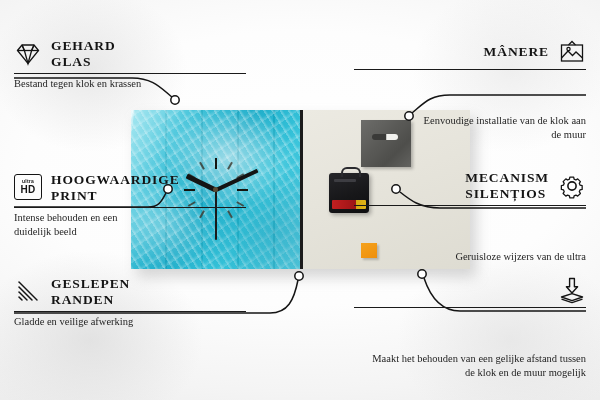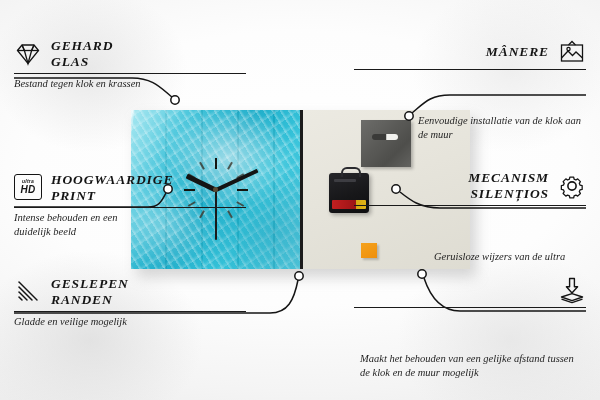--- a/index.html
+++ b/index.html
@@ -5,21 +5,20 @@
   html,body{margin:0;padding:0;}
   body{
     width:600px;height:400px;overflow:hidden;
     font-family:"Liberation Serif", serif;
     background:#ffffff;
   }
   #stage{
     position:relative;width:600px;height:400px;overflow:hidden;
     background:
       radial-gradient(120% 90% at 50% 42%, #ffffff 0%, #fdfdfd 38%, #f4f4f4 62%, #e9e9e9 84%, #e2e2e2 100%);
-    font-style: italic;
   }
   
   .vig{position:absolute;pointer-events:none;}
   .vig.tl{left:-40px;top:-40px;width:260px;height:220px;
     background:radial-gradient(closest-side,#d8d8d8 0%,rgba(216,216,216,0) 75%);opacity:.55;}
   .vig.tr{right:-40px;top:-40px;width:260px;height:220px;
     background:radial-gradient(closest-side,#dedede 0%,rgba(222,222,222,0) 75%);opacity:.45;}
   .vig.bl{left:-60px;bottom:-60px;width:300px;height:240px;
     background:radial-gradient(closest-side,#d5d5d5 0%,rgba(213,213,213,0) 75%);opacity:.6;}
   .vig.br{right:-60px;bottom:-60px;width:300px;height:240px;
@@ -107,27 +106,27 @@
   .callout{position:absolute;width:232px;}
   .callout .head{display:flex;align-items:center;gap:9px;}
   .callout.right .head{justify-content:flex-end;}
   .icon{flex:0 0 auto;width:28px;height:28px;color:#141414;}
   .icon svg{display:block;width:28px;height:28px;}
   .title{
     font-family:"Liberation Serif", serif;font-weight:700;
     font-size:13.5px;letter-spacing:.9px;color:#141414;line-height:1.18;
     text-transform:uppercase;
   }
-  .callout.right .title{text-align:right;}
+  .callout.right .title{}
   .rule{height:0;border-top:1.3px solid #1a1a1a;margin-top:3px;width:100%;}
   .desc{
     font-family:"Liberation Serif", serif;font-size:10.5px;color:#1f1f1f;
     line-height:1.32;margin-top:3px;
   }
-  .callout.right .desc{margin-top:44px;}
+  .callout.right .desc{text-align:right;margin-top:44px;}
 
   #c-gehard{left:14px;top:38px;}
   #c-print{left:14px;top:172px;}
   #c-randen{left:14px;top:276px;}
   #c-manere{left:354px;top:38px;}
   #c-mecanism{left:354px;top:170px;}
   #c-distantier{left:354px;top:276px;}
 
   
   .hdbox{width:26px;height:24px;border:1.6px solid #141414;border-radius:3px;
@@ -293,21 +292,21 @@
               <path d="M5 19 L8 22"></path>
         </g>
           </svg>
       </span>
       <div class="title">
         <div>GESLEPEN</div>
         <div>RANDEN</div>
       </div>
     </div>
     <div class="rule"></div>
-    <div class="desc">Gladde en veilige mogelijk</div>
+    <div class="desc">Gladde en veilige afwerking</div>
   </div>
 
   <div class="callout right" id="c-manere">
     <div class="head">
       <div class="title">
         <div>MÂNERE</div>
       </div>
       <span class="icon">
         <svg viewBox="0 0 28 28">
             <g fill="none" stroke="currentColor" stroke-width="1.3">

